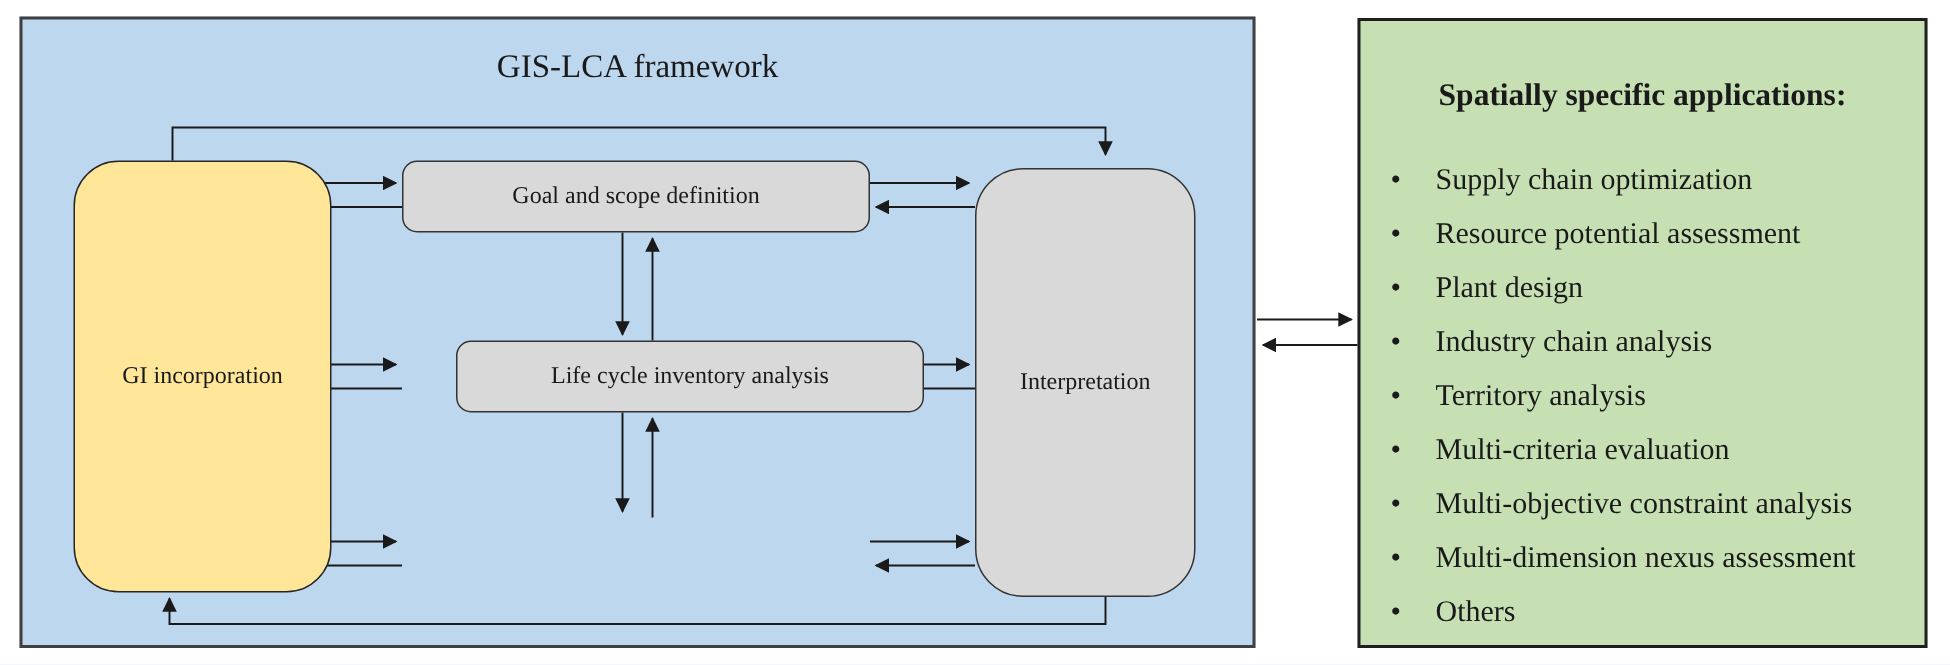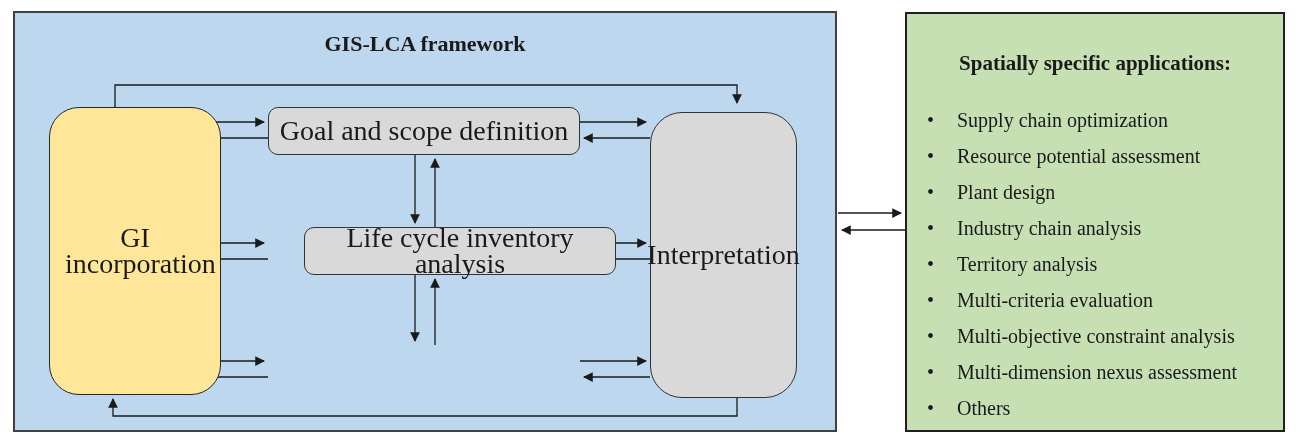--- a/index.html
+++ b/index.html
@@ -16,26 +16,26 @@
   .panel-blue{
     left:13px;top:11px;width:824px;height:421px;
     background:#BDD7EE;border:2px solid #404040;
   }
   .panel-green{
     left:905px;top:12px;width:380px;height:420px;
     background:#C6E0B4;border:2px solid #1f1f1f;
   }
   .fw-title{
     position:absolute;left:13px;top:31px;width:824px;
-    text-align:center;font-size:22px;font-weight:700;line-height:26px;
+    text-align:center;font-size:22px;font-weight:400;line-height:26px;
   }
   .node{
     position:absolute;box-sizing:border-box;
     display:flex;align-items:center;justify-content:center;
-    text-align:center;font-size:28px;line-height:26px;
+    text-align:center;font-size:16px;line-height:26px;
     background:#D9D9D9;border:1.6px solid #333333;
   }
   .node-gi{
     left:28px;top:107px;width:172px;height:288px;
     background:#FFE699;border-radius:30px;border-color:#262626;margin-left:21px;
   }
   .node-gi .node-label{width:140px;}
   .node-process{left:268px;width:312px;height:48px;border-radius:10px;}
   .node-goal{top:107px;}
   .node-lci{top:227px;margin-left:36px;}

